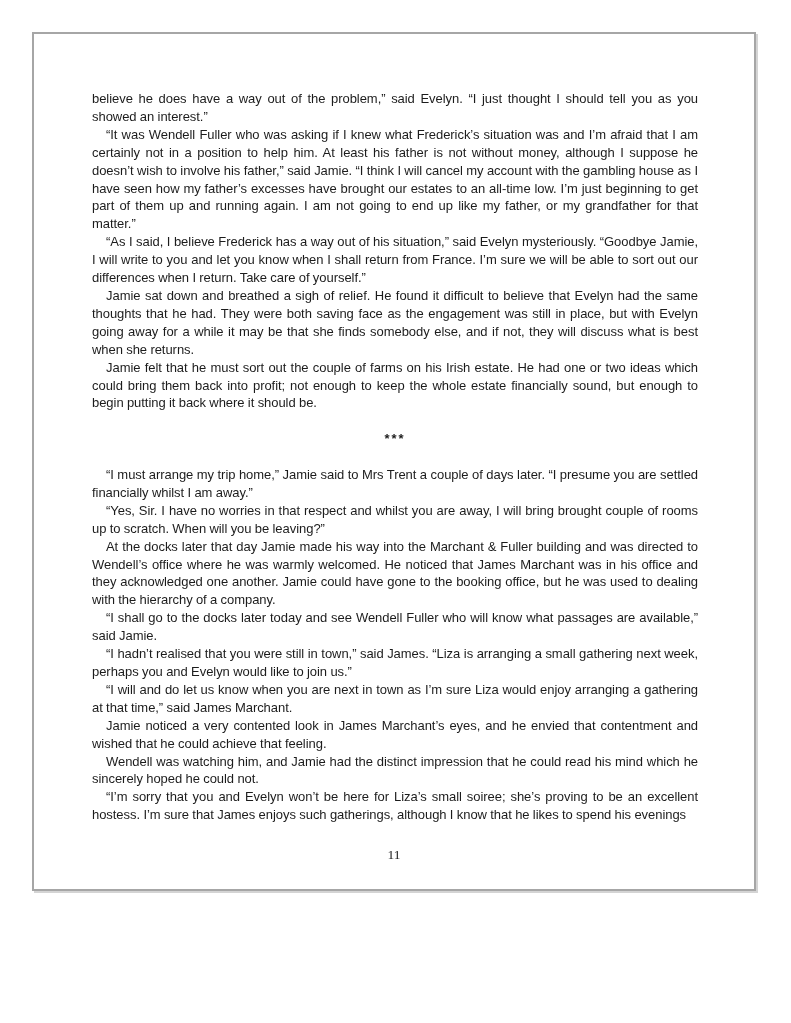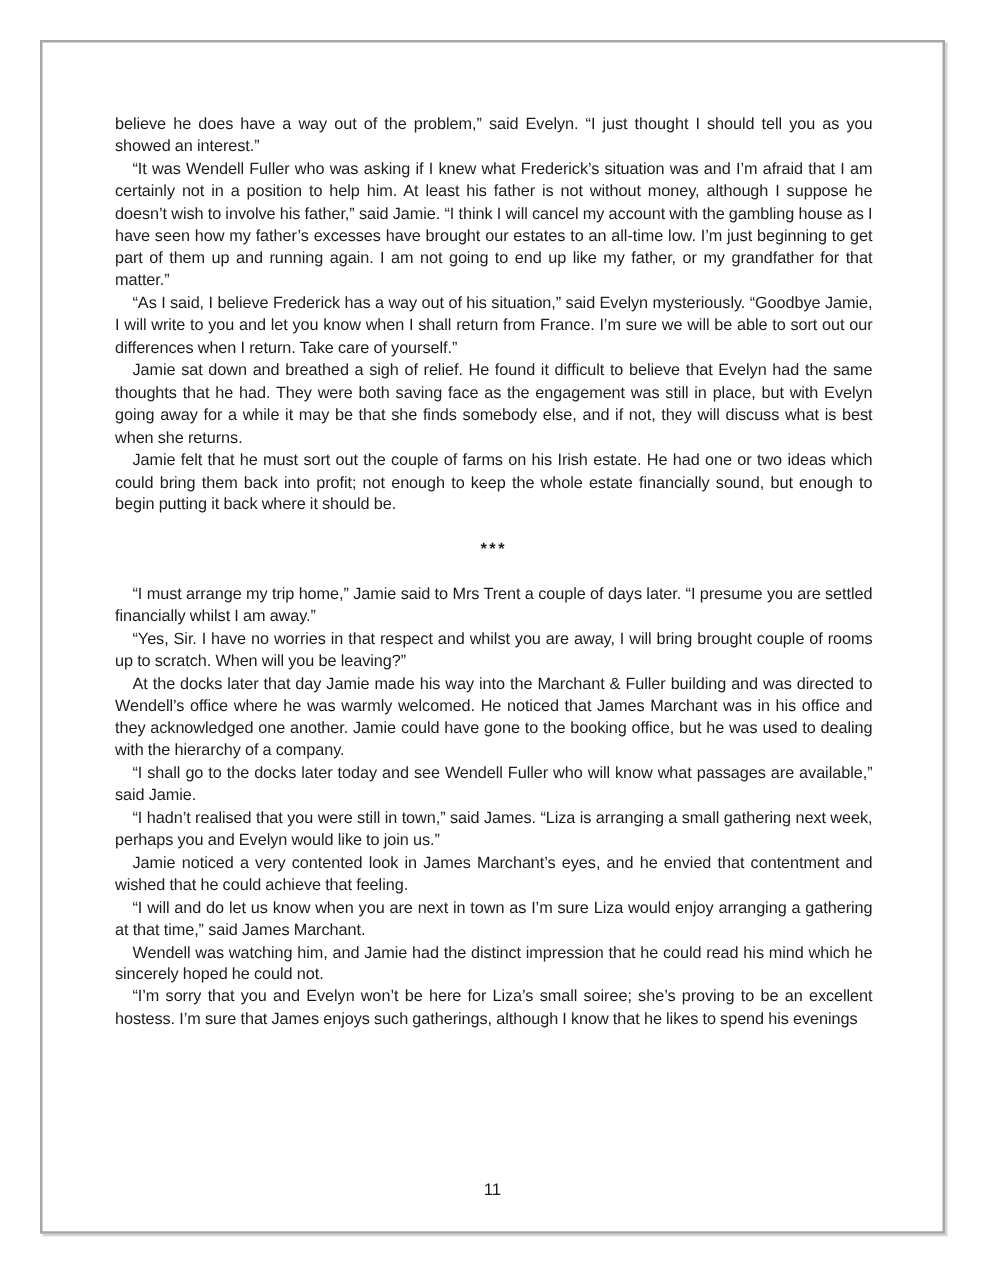--- a/index.html
+++ b/index.html
@@ -10,21 +10,21 @@
     width: 791px;
     height: 1023px;
     overflow: hidden;
     font-family: "Liberation Sans", sans-serif;
   }
   .page-frame {
     position: absolute;
     left: 32px;
     top: 32px;
     width: 724px;
-    height: 955px;
+    height: 859px;
     border: 2px solid #a6a6a6;
     background: #ffffff;
     box-shadow: 2px 2px 0 #d4d4d4;
   }
   .page-content {
     position: absolute;
     left: 58px;
     right: 56px;
     top: 56px;
     color: #1c1c1c;
@@ -49,21 +49,21 @@
     font-weight: bold;
     letter-spacing: 2px;
     color: #1c1c1c;
   }
   .page-number {
     position: absolute;
     left: 0;
     right: 0;
     bottom: 26px;
     text-align: center;
-    font-family: Liberation Sans, sans-serif;
+    font-family: Liberation Serif, serif;
     font-size: 13.5px;
     color: #1c1c1c;
     margin-top: 32px;
   }
 </style>
 </head>
 <body>
 
 <div class="page-frame">
   <div class="page-content">
@@ -73,20 +73,20 @@
     <p>Jamie sat down and breathed a sigh of relief. He found it difficult to believe that Evelyn had the same thoughts that he had. They were both saving face as the engagement was still in place, but with Evelyn going away for a while it may be that she finds somebody else, and if not, they will discuss what is best when she returns.</p>
     <p>Jamie felt that he must sort out the couple of farms on his Irish estate. He had one or two ideas which could bring them back into profit; not enough to keep the whole estate financially sound, but enough to begin putting it back where it should be.</p>
 
     <p class="section-divider">***</p>
 
     <p>“I must arrange my trip home,” Jamie said to Mrs Trent a couple of days later. “I presume you are settled financially whilst I am away.”</p>
     <p>“Yes, Sir. I have no worries in that respect and whilst you are away, I will bring brought couple of rooms up to scratch. When will you be leaving?”</p>
     <p>At the docks later that day Jamie made his way into the Marchant &amp; Fuller building and was directed to Wendell’s office where he was warmly welcomed. He noticed that James Marchant was in his office and they acknowledged one another. Jamie could have gone to the booking office, but he was used to dealing with the hierarchy of a company.</p>
     <p>“I shall go to the docks later today and see Wendell Fuller who will know what passages are available,” said Jamie.</p>
     <p>“I hadn’t realised that you were still in town,” said James. “Liza is arranging a small gathering next week, perhaps you and Evelyn would like to join us.”</p>
+    <p>“I will and do let us know when you are next in town as I’m sure Liza would enjoy arranging a gathering at that time,” said James Marchant.</p>
     <p>Jamie noticed a very contented look in James Marchant’s eyes, and he envied that contentment and wished that he could achieve that feeling.</p>
-    <p>“I will and do let us know when you are next in town as I’m sure Liza would enjoy arranging a gathering at that time,” said James Marchant.</p>
     <p>Wendell was watching him, and Jamie had the distinct impression that he could read his mind which he sincerely hoped he could not.</p>
     <p>“I’m sorry that you and Evelyn won’t be here for Liza’s small soiree; she’s proving to be an excellent hostess. I’m sure that James enjoys such gatherings, although I know that he likes to spend his evenings</p>
   </div>
 
   <div class="page-number">11</div>
 </div>
 
 </body></html>

